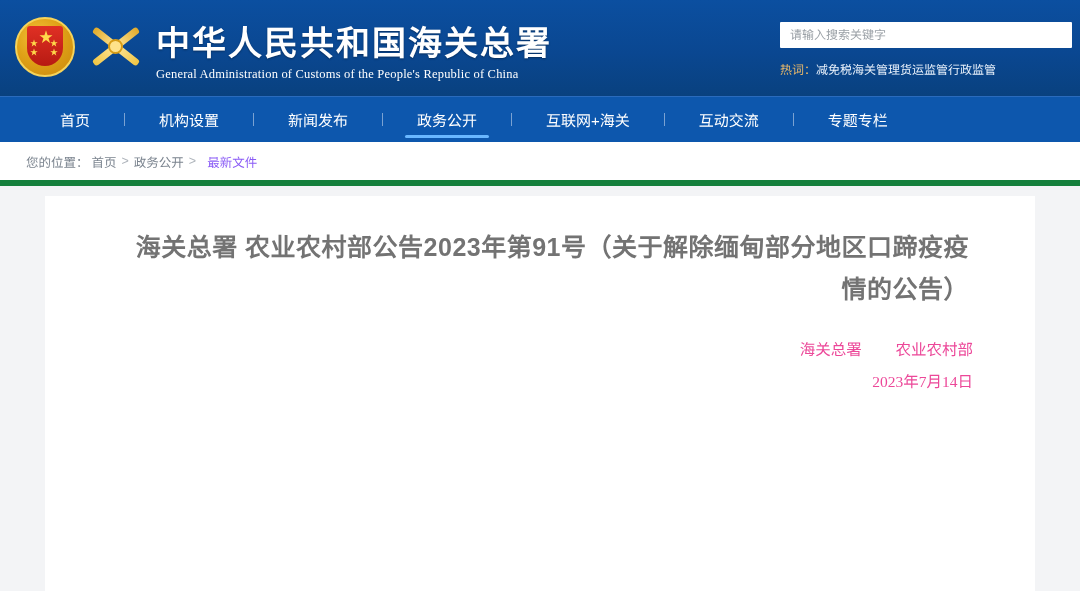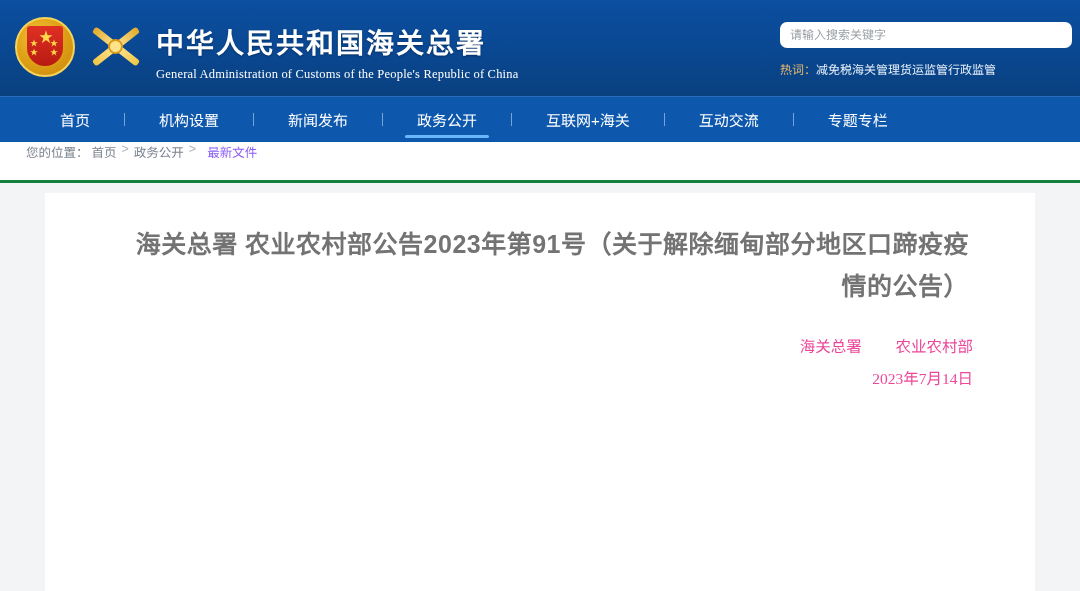--- a/index.html
+++ b/index.html
@@ -100,21 +100,21 @@
 
   .title-block {
     display: flex;
     flex-direction: column;
     justify-content: center;
     padding-top: 12px;
   }
   .title-cn {
     font-family: "Liberation Serif", serif;
     font-weight: bold;
-    font-size: 28px;
+    font-size: 34px;
     letter-spacing: 2px;
     color: #ffffff;
     line-height: 40px;
     text-shadow: 0 1px 2px rgba(0,0,0,.35);
   }
   .title-en {
     font-family: "Liberation Serif", serif;
     font-size: 12.5px;
     color: #ffffff;
     letter-spacing: .2px;
@@ -124,21 +124,21 @@
 
   .header-right {
     margin-left: auto;
     padding: 22px 8px 0 0;
     width: 300px;
     box-sizing: border-box;
   }
   .search-box {
     height: 26px;
     background: #ffffff;
-    border-radius: 7px;
+    border-radius: 1px;
     display: flex;
     align-items: center;
     padding: 4px 8px;
     box-sizing: border-box;
   }
   .search-box input {
     border: none;
     outline: none;
     flex: 1;
     font-size: 12px;
@@ -191,25 +191,26 @@
     align-self: center;
     width: 1px;
     height: 13px;
     background: rgba(255,255,255,.45);
   }
 
   
   .breadcrumb {
     height: 38px;
     display: flex;
+    align-items: center;
     padding-left: 26px;
     font-size: 12.5px;
     color: #5b6470;
     background: #ffffff;
-    border-bottom: 3px solid #15803d;
+    border-bottom: 6px solid #15803d;
   }
   .breadcrumb .bc-label { color: #7b848f; }
   .breadcrumb a { color: #7b848f; text-decoration: none; margin: 0 3px; }
   .breadcrumb .bc-current { color: #8b5cf6; margin-left: 9px; }
   .breadcrumb .bc-sep { color: #aeb4bb; margin: 0 2px; }
 
   
   .page-wrap {
     background: #f3f4f6;
     height: calc(591px - 96px - 46px - 38px);

